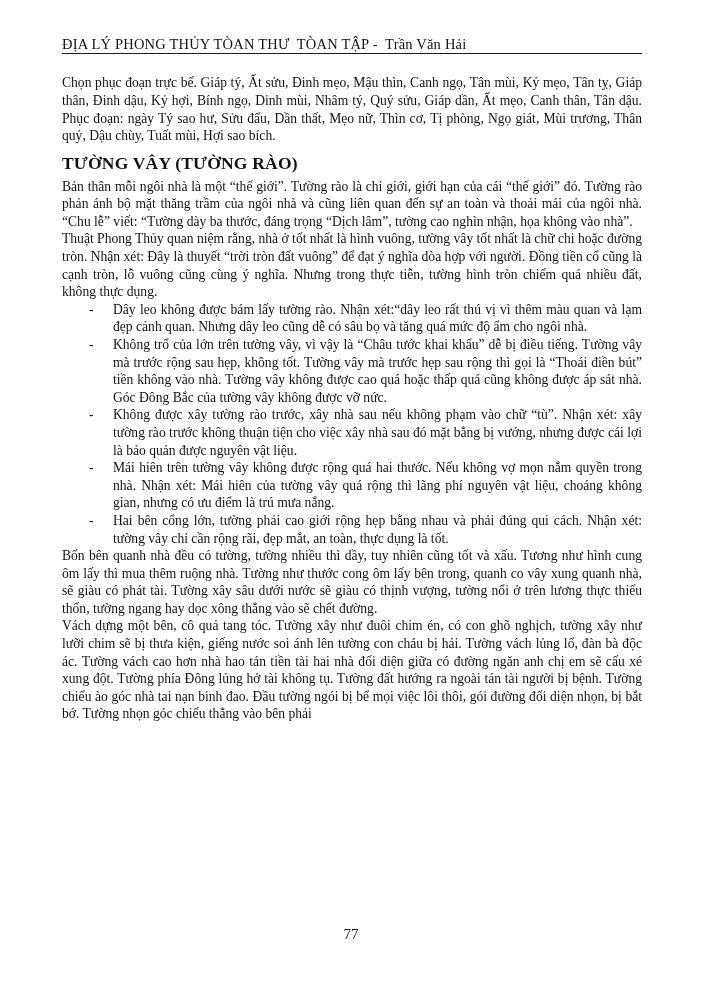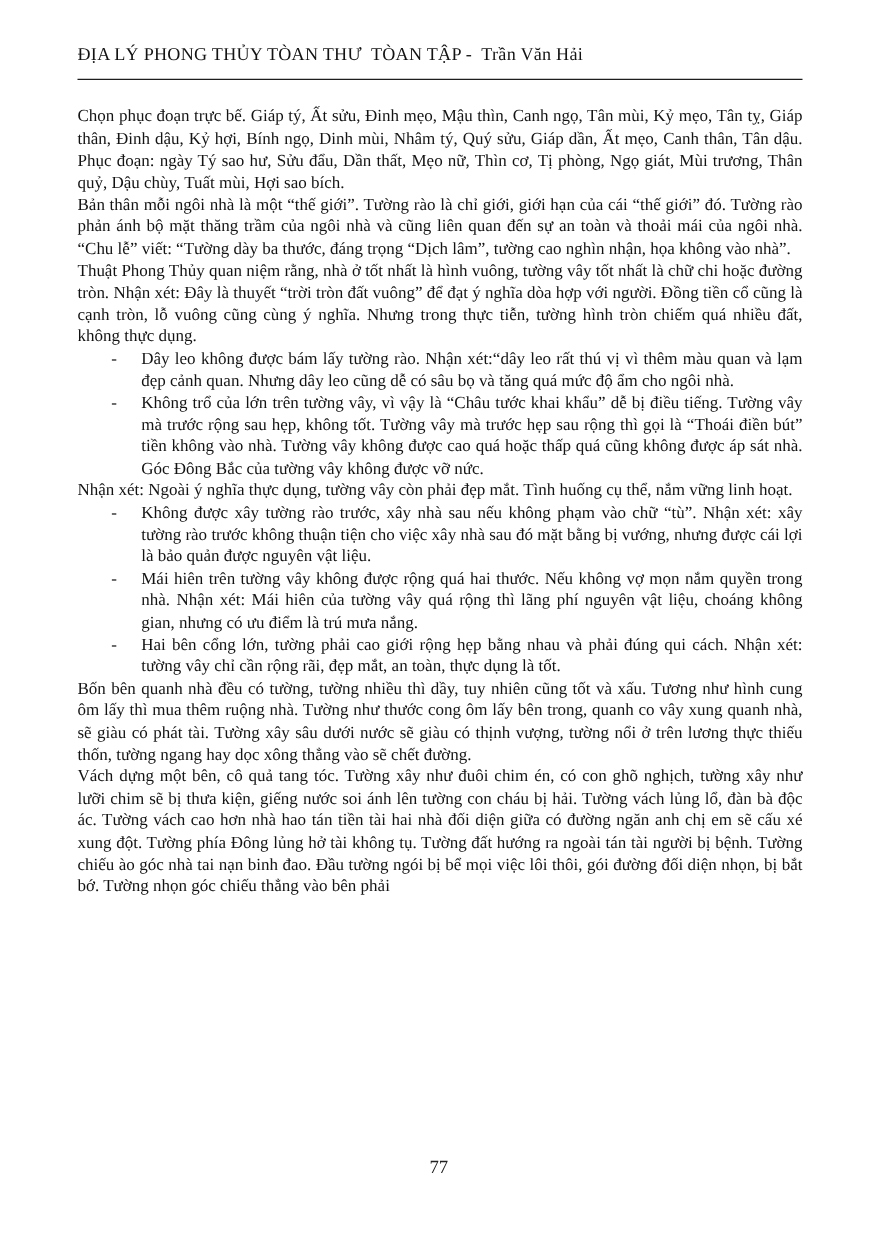--- a/index.html
+++ b/index.html
@@ -14,21 +14,20 @@
     font-family: "Liberation Serif", "DejaVu Serif", serif;
     color: #131313;
     overflow: hidden;
   }
   .page {
     padding: 36px 60px 0 62px;
   }
   .doc-header {
     font-size: 14.5px;
     line-height: 1.2;
-    padding-bottom: 10px;
     border-bottom: 1.4px solid #1d1d1d;
     letter-spacing: 0.2px;
     white-space: pre;
   }
   .body-text {
     margin-top: 20px;
     font-size: 13.6px;
     line-height: 17.6px;
     text-align: justify;
   }
@@ -71,36 +70,36 @@
 
 <div class="page">
 
   <div class="doc-header">ĐỊA LÝ PHONG THỦY TÒAN THƯ  TÒAN TẬP -  Trần Văn Hải</div>
 
   <div class="body-text">
 
     <p class="para">Chọn phục đoạn trực bế. Giáp tý, Ất sửu, Đinh mẹo, Mậu thìn, Canh ngọ, Tân mùi, Kỷ mẹo, Tân tỵ, Giáp thân, Đinh dậu, Kỷ hợi, Bính ngọ, Dinh mùi, Nhâm tý, Quý sửu, Giáp dần, Ất mẹo, Canh thân, Tân dậu. Phục đoạn: ngày Tý sao hư, Sửu đẩu, Dần thất, Mẹo nữ, Thìn cơ, Tị phòng, Ngọ giát, Mùi trương, Thân quỷ, Dậu chùy, Tuất mùi, Hợi sao bích.</p>
 
 
+    <h2 class="section-heading">TƯỜNG VÂY (TƯỜNG RÀO)</h2>
 
     <p class="para">Bản thân mỗi ngôi nhà là một “thế giới”. Tường rào là chỉ giới, giới hạn của cái “thế giới” đó. Tường rào phản ánh bộ mặt thăng trầm của ngôi nhà và cũng liên quan đến sự an toàn và thoải mái của ngôi nhà. “Chu lễ” viết: “Tường dày ba thước, đáng trọng “Dịch lâm”, tường cao nghìn nhận, họa không vào nhà”.</p>
 
     <p class="para">Thuật Phong Thủy quan niệm rằng, nhà ở tốt nhất là hình vuông, tường vây tốt nhất là chữ chi hoặc đường tròn. Nhận xét: Đây là thuyết “trời tròn đất vuông” để đạt ý nghĩa dòa hợp với người. Đồng tiền cổ cũng là cạnh tròn, lỗ vuông cũng cùng ý nghĩa. Nhưng trong thực tiễn, tường hình tròn chiếm quá nhiều đất, không thực dụng.</p>
 
     <div class="bullet">
       <span class="marker">-</span>
       <span class="btext">Dây leo không được bám lấy tường rào. Nhận xét:“dây leo rất thú vị vì thêm màu quan và lạm đẹp cảnh quan. Nhưng dây leo cũng dễ có sâu bọ và tăng quá mức độ ẩm cho ngôi nhà.</span>
     </div>
 
     <div class="bullet">
       <span class="marker">-</span>
       <span class="btext">Không trổ của lớn trên tường vây, vì vậy là “Châu tước khai khẩu” dễ bị điều tiếng. Tường vây mà trước rộng sau hẹp, không tốt. Tường vây mà trước hẹp sau rộng thì gọi là “Thoái điền bút” tiền không vào nhà. Tường vây không được cao quá hoặc thấp quá cũng không được áp sát nhà. Góc Đông Bắc của tường vây không được vỡ nức.</span>
     </div>
 
-    <p class="para">Nhận xét: Ngoài ý nghĩa thực dụng, tường vây còn phải đẹp mắt. Tình huống cụ thể, nắm vững linh hoạt.</p>
 
     <div class="bullet">
       <span class="marker">-</span>
       <span class="btext">Không được xây tường rào trước, xây nhà sau nếu không phạm vào chữ “tù”. Nhận xét: xây tường rào trước không thuận tiện cho việc xây nhà sau đó mặt bằng bị vướng, nhưng được cái lợi là bảo quản được nguyên vật liệu.</span>
     </div>
 
     <div class="bullet">
       <span class="marker">-</span>
       <span class="btext">Mái hiên trên tường vây không được rộng quá hai thước. Nếu không vợ mọn nắm quyền trong nhà. Nhận xét: Mái hiên của tường vây quá rộng thì lãng phí nguyên vật liệu, choáng không gian, nhưng có ưu điểm là trú mưa nắng.</span>
     </div>

